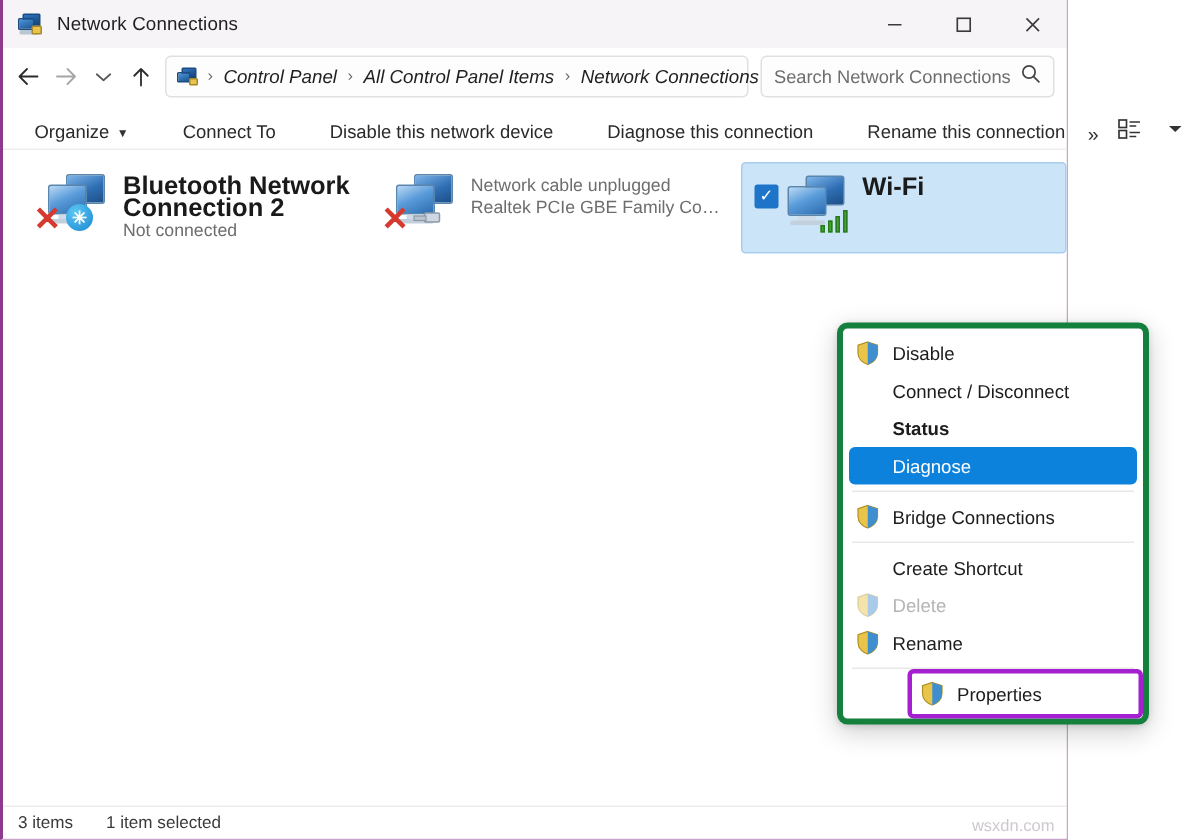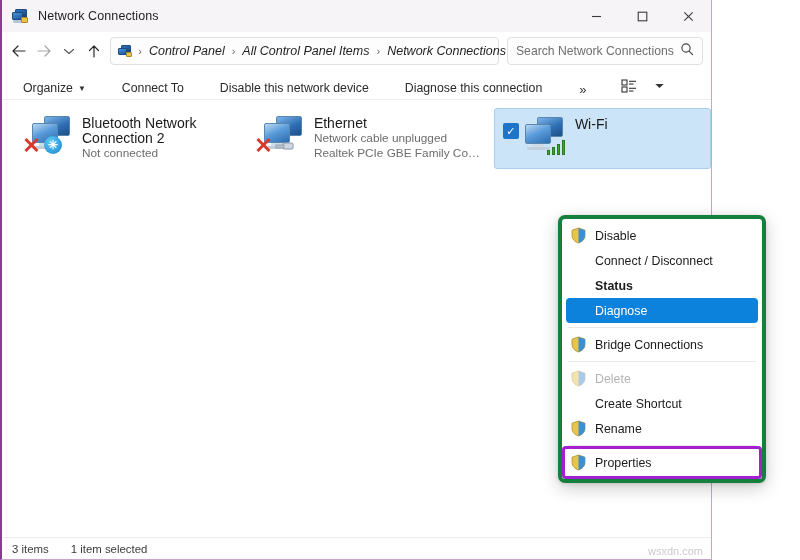--- a/index.html
+++ b/index.html
@@ -193,22 +193,23 @@
     display:flex; align-items:flex-end; gap:1.5px;
   }
   .signal i { display:block; width:3.5px; background:#3fa72f; border:1px solid #2b7a20; }
   .checkbox {
     position:absolute; left:-12px; top:8px;
     width:16px;height:16px;background:#1e74c8;border-radius:2px;
     color:#fff;font-size:11px;line-height:16px;text-align:center;
   }
   .conn-text { padding-top:2px; min-width:0; }
   .conn-name {
-    font-size:14px; color:#1a1a1a; line-height:15px;
+    font-size:17px; color:#1a1a1a; line-height:15px;
     max-width: 170px;
+    font-weight: bold;
   }
   .conn-sub {
     font-size:11.8px; color:#6d6d6d; line-height:15px;
     white-space:nowrap; overflow:hidden; text-overflow:ellipsis;
     max-width: 166px;
   }
 
   
   .ctxmenu {
     position:absolute;
@@ -232,21 +233,21 @@
   .mi .noshield { width:17px; flex:0 0 17px; margin-right:8px; }
   .mi.bold { font-weight:bold; }
   .mi.hl { background:#0c82dd; color:#ffffff; }
   .mi.disabled { color:#b4b4b4; }
   .mi.disabled .shield { opacity:.45; }
   .mi-sep { height:1px; background:#e8e8e8; margin: 4px 2px; }
   .mi-highlight {
     position:absolute; left:-4px; top:-4px; right:-4px; bottom:-4px;
     border: 3px solid #a41fd0; border-radius:4px; pointer-events:none;
   }
-  .mi-wrap { position:relative; }
+  .mi-wrap { position:relative;margin-left:43px; }
 
   
   .statusbar {
     height: 22px; flex:0 0 22px;
     display:flex; align-items:center;
     border-top:1px solid #ececec;
     background:#ffffff;
     padding-left: 10px;
     position:relative;
   }
@@ -354,20 +355,21 @@
       <span>Organize</span>
       <span class="tb-caret">▼</span>
     </div>
     <div class="tb-gap"></div>
     <div class="tb-item">Connect To</div>
     <div class="tb-gap"></div>
     <div class="tb-item">Disable this network device</div>
     <div class="tb-gap"></div>
     <div class="tb-item">Diagnose this connection</div>
     <div class="tb-gap"></div>
+    <div class="tb-item">Rename this connection</div>
     <div class="tb-more">»</div>
 
     <div class="tb-right">
       <div class="tb-icon">
         <svg width="16" height="16" viewBox="0 0 16 16">
           <rect x="1" y="2" width="5" height="5" fill="none" stroke="#333" stroke-width="1.1"></rect>
           <rect x="1" y="9" width="5" height="5" fill="none" stroke="#333" stroke-width="1.1"></rect>
           <line x1="8" y1="3.3" x2="15" y2="3.3" stroke="#333" stroke-width="1.1"></line>
           <line x1="8" y1="6" x2="12.5" y2="6" stroke="#333" stroke-width="1.1"></line>
           <line x1="8" y1="10.3" x2="15" y2="10.3" stroke="#333" stroke-width="1.1"></line>
@@ -412,21 +414,20 @@
             <span class="mon-base"></span>
           <span class="red-x">✕</span>
           <span class="cable-badge">
             <svg width="22" height="12" viewBox="0 0 22 12">
               <rect x="8" y="2" width="10" height="6" rx="1" fill="#cfd8e2" stroke="#8a98a8" stroke-width="1"></rect>
               <rect x="1" y="4" width="8" height="3" fill="#b9c4d0" stroke="#8a98a8" stroke-width="0.8"></rect>
             </svg>
           </span>
         </div>
         <div class="conn-text">
-          <div class="conn-name">Ethernet</div>
           <div class="conn-sub">Network cable unplugged</div>
           <div class="conn-sub">Realtek PCIe GBE Family Contr...</div>
         </div>
       </div>
 
       <div class="conn-item selected" style="margin-left:8px;">
         <div class="conn-icon" style="margin-left:14px;">
           <span class="checkbox">✓</span>
           <span class="mon-back"></span>
             <span class="mon-front"></span>
@@ -479,33 +480,33 @@
           <svg width="17" height="17" viewBox="0 0 17 17">
             <path d="M8.5 1 L15 3.2 V8.4 C15 12.2 11.9 14.9 8.5 16 C5.1 14.9 2 12.2 2 8.4 V3.2 Z" fill="#e8c54a" stroke="#b08f1f" stroke-width="0.8"></path>
             <path d="M8.5 1 L15 3.2 V8.4 C15 12.2 11.9 14.9 8.5 16 Z" fill="#3f8ed0"></path>
           </svg>
         </span>
         <span>Bridge Connections</span>
       </div>
 
       <div class="mi-sep"></div>
 
+      <div class="mi">
+        <span class="noshield"></span>
+        <span>Create Shortcut</span>
+      </div>
+
       <div class="mi disabled">
         <span class="shield">
           <svg width="17" height="17" viewBox="0 0 17 17">
             <path d="M8.5 1 L15 3.2 V8.4 C15 12.2 11.9 14.9 8.5 16 C5.1 14.9 2 12.2 2 8.4 V3.2 Z" fill="#e8c54a" stroke="#b08f1f" stroke-width="0.8"></path>
             <path d="M8.5 1 L15 3.2 V8.4 C15 12.2 11.9 14.9 8.5 16 Z" fill="#3f8ed0"></path>
           </svg>
         </span>
         <span>Delete</span>
-      </div>
-
-      <div class="mi">
-        <span class="noshield"></span>
-        <span>Create Shortcut</span>
       </div>
 
       <div class="mi">
         <span class="shield">
           <svg width="17" height="17" viewBox="0 0 17 17">
             <path d="M8.5 1 L15 3.2 V8.4 C15 12.2 11.9 14.9 8.5 16 C5.1 14.9 2 12.2 2 8.4 V3.2 Z" fill="#e8c54a" stroke="#b08f1f" stroke-width="0.8"></path>
             <path d="M8.5 1 L15 3.2 V8.4 C15 12.2 11.9 14.9 8.5 16 Z" fill="#3f8ed0"></path>
           </svg>
         </span>
         <span>Rename</span>

